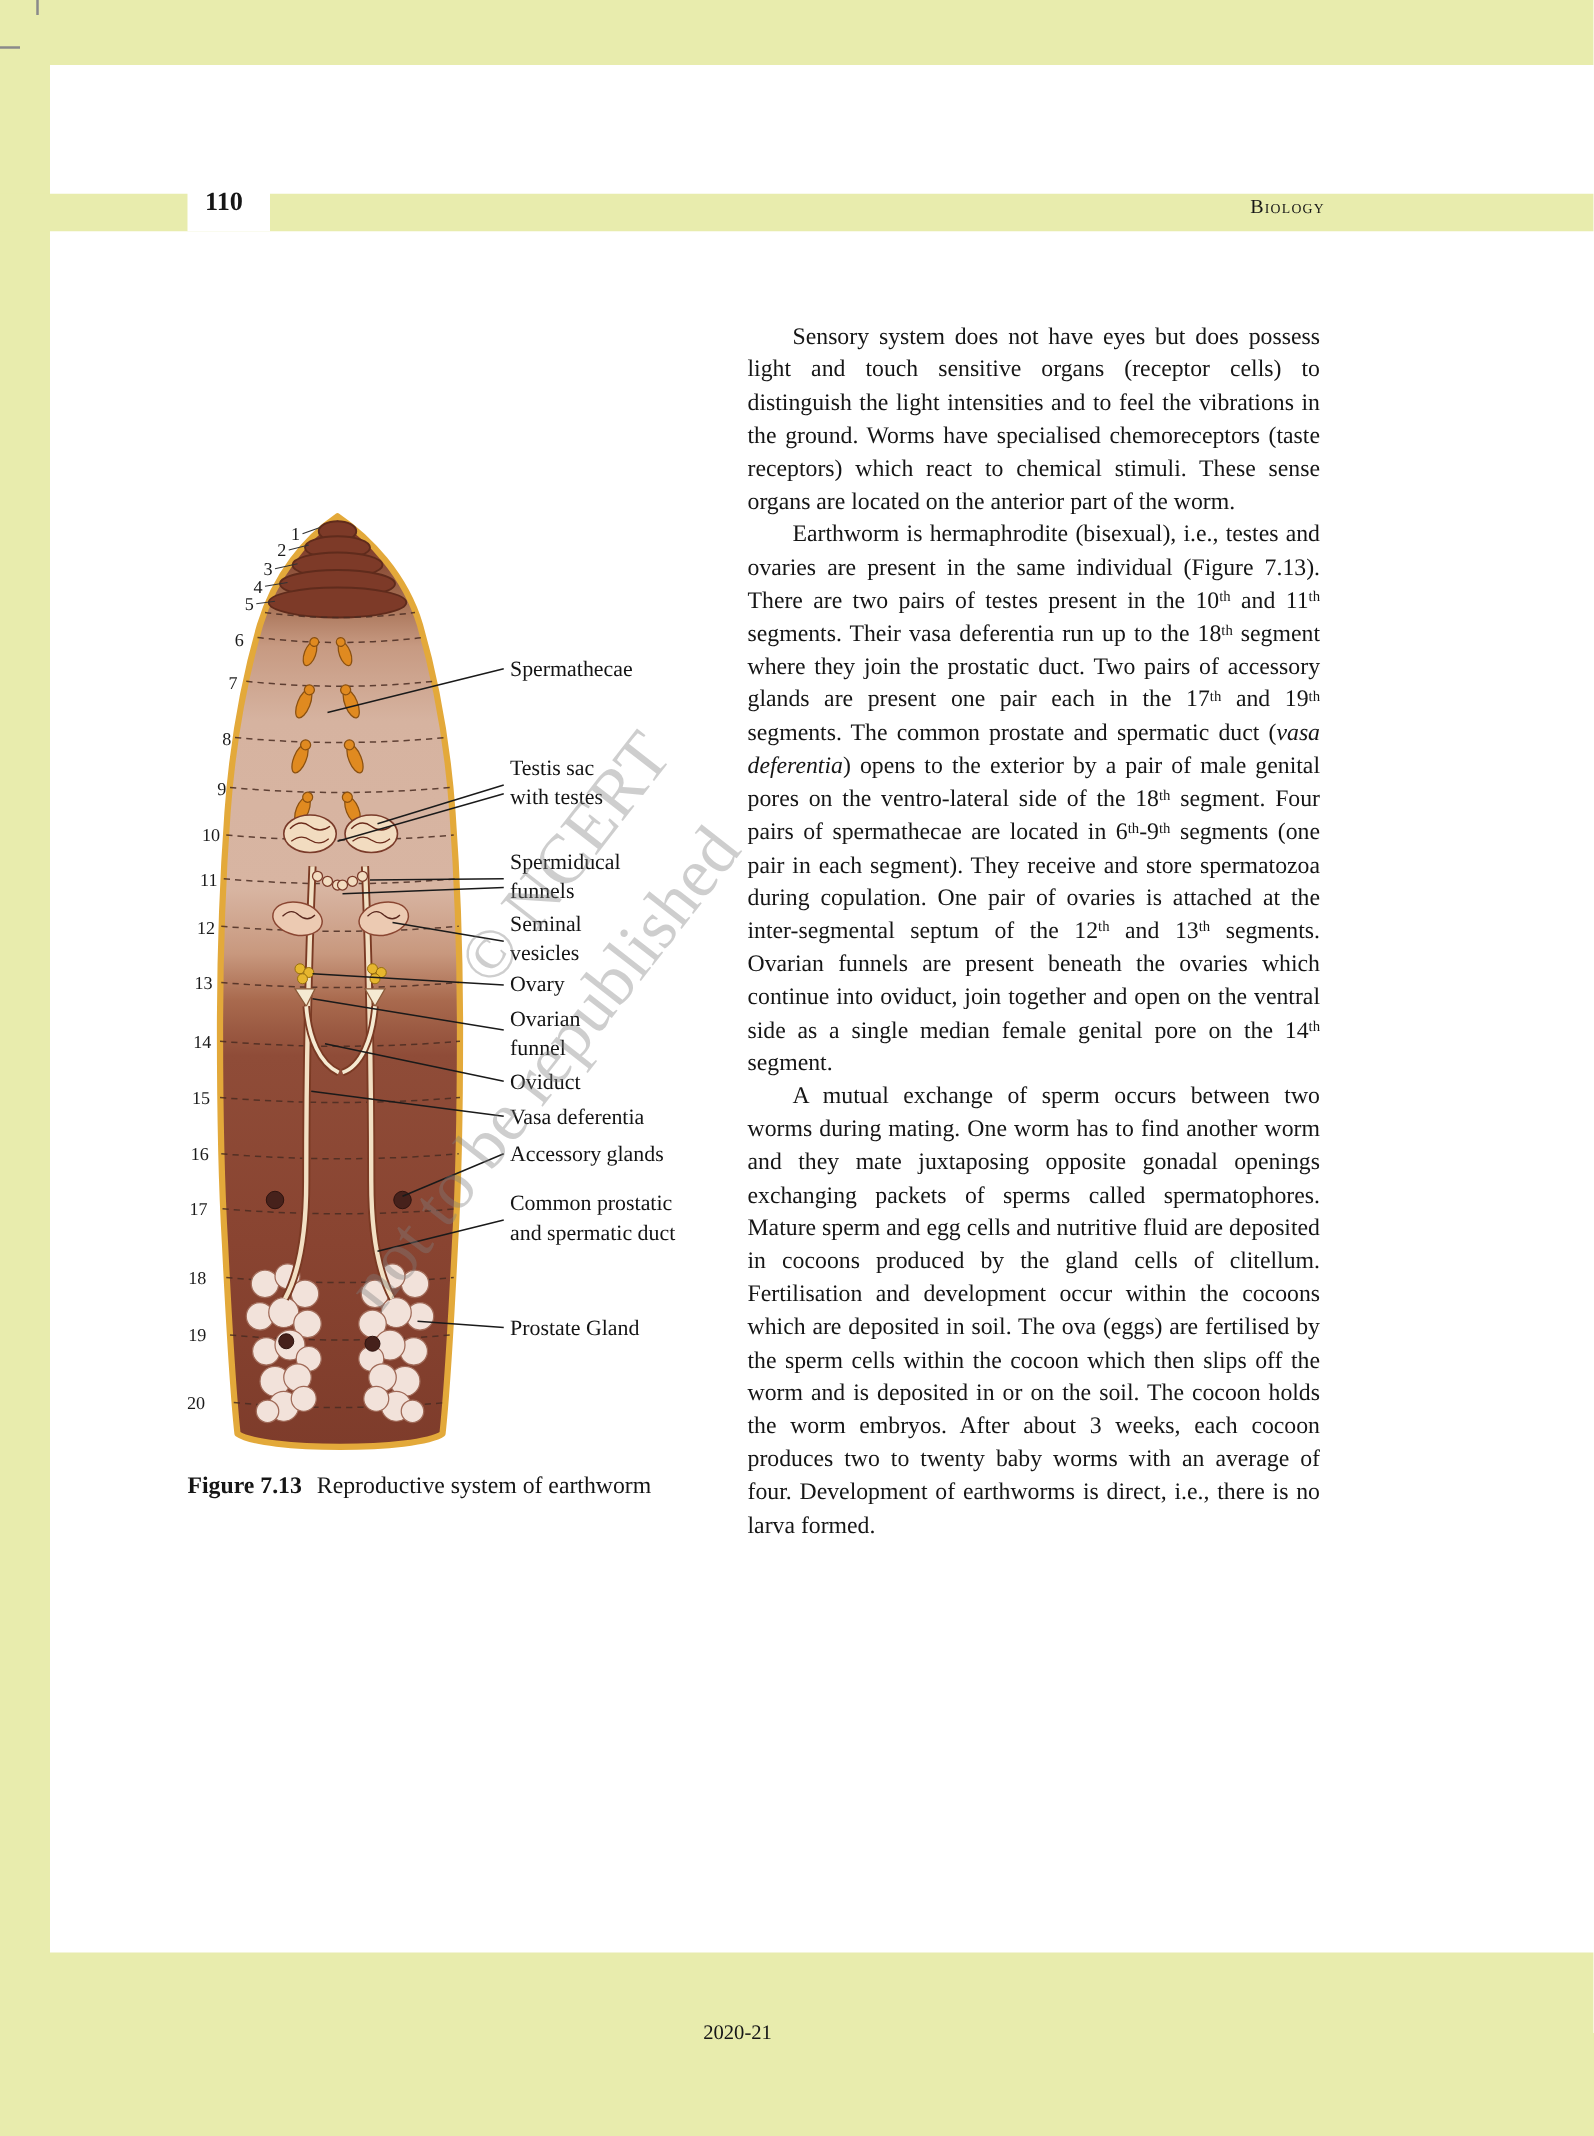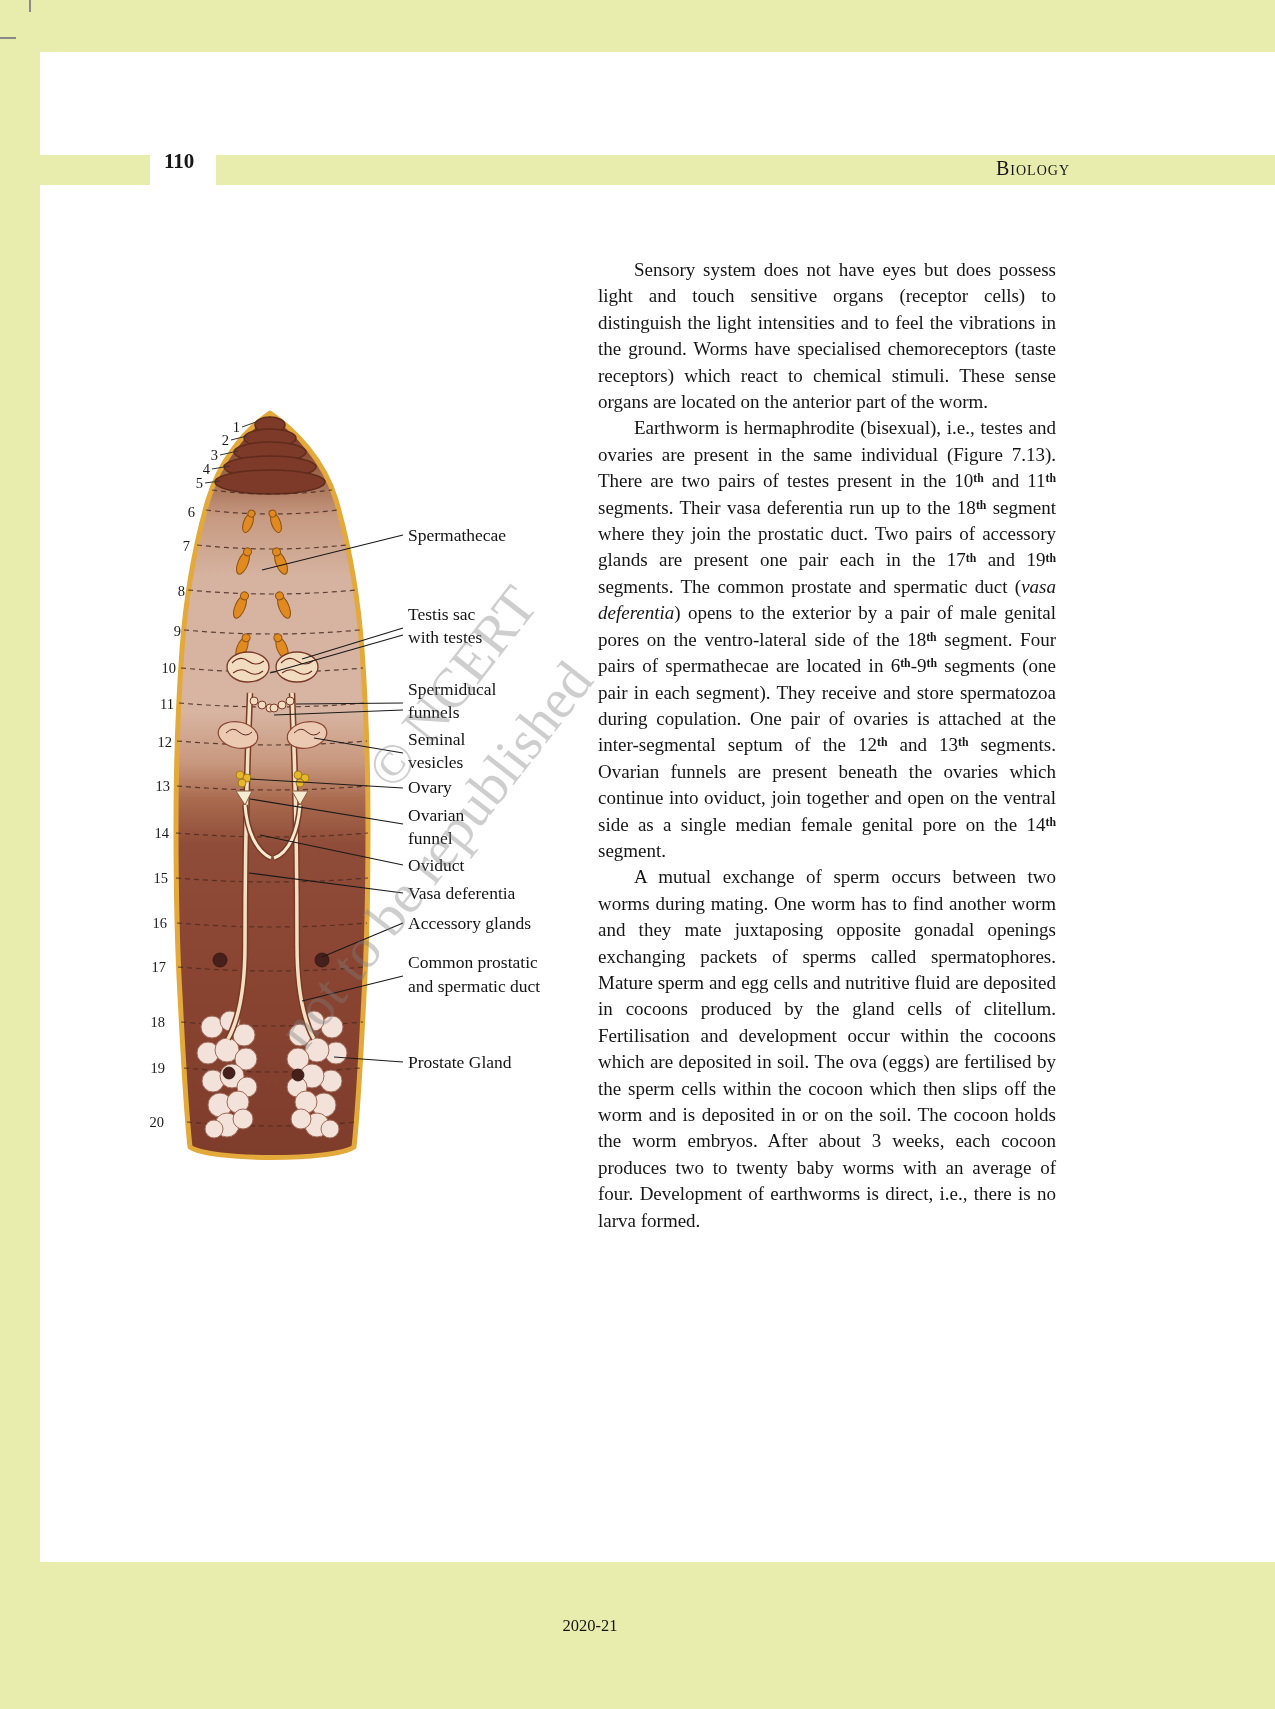--- a/index.html
+++ b/index.html
@@ -7,29 +7,29 @@
         font-family:"Liberation Serif", serif;color:#161616;overflow:hidden;}
   .band-top{position:absolute;left:0;top:0;width:100%;height:52px;background:#e8ecad;}
   .band-left{position:absolute;left:0;top:0;width:40px;height:100%;background:#e8ecad;}
   .band-bottom{position:absolute;left:0;top:1562px;width:100%;height:147px;background:#e8ecad;}
   .header-band{position:absolute;left:0;top:155px;width:100%;height:30px;background:#e8ecad;}
   .mark-h{position:absolute;left:0;top:37px;width:16px;height:2px;background:#8a8a8a;}
   .mark-v{position:absolute;left:29px;top:0;width:2px;height:12px;background:#8a8a8a;}
   .pagenum-box{position:absolute;left:150px;top:137px;width:66px;height:48px;background:#ffffff;
         border-radius:0 12px 0 0;display:flex;align-items:center;box-sizing:border-box;
         padding-left:14px;font-weight:bold;font-size:21px;}
-  .running-head{position:absolute;right:205px;top:157px;font-variant:small-caps;
-        font-size:20px;letter-spacing:1px;}
+  .running-head{position:absolute;right:215px;top:157px;font-variant:small-caps;
+        font-size:16px;letter-spacing:1px;}
   .figure-svg{position:absolute;left:150px;top:405px;width:450px;height:762px;}
   .caption{position:absolute;left:150px;top:1178px;width:470px;font-size:19px;}
   .caption b{margin-right:12px;}
   .article{position:absolute;left:598px;top:226px;width:458px;font-size:19px;
         line-height:26.4px;text-align:justify;margin-top:31px;}
   .article p{margin:0;text-indent:36px;}
-  sup{font-size:62%;line-height:0;position:relative;top:-0.42em;vertical-align:baseline;font-weight:bold;}
+  sup{font-size:62%;line-height:0;position:relative;top:-0.42em;vertical-align:baseline;}
   .watermark{position:absolute;left:150px;top:660px;width:640px;transform:rotate(-52deg);
         transform-origin:50% 50%;color:rgba(125,125,125,0.38);font-size:56px;
         pointer-events:none;z-index:5;}
   .watermark .wm1{margin-left:230px;white-space:nowrap;}
   .watermark .wm2{margin-top:26px;margin-left:-30px;white-space:nowrap;}
   .footer{position:absolute;left:0;top:1616px;width:1180px;text-align:center;font-size:16.5px;}
 </style>
 </head>
 <body>
 
@@ -285,20 +285,23 @@
       <text x="258" y="439">funnel</text>
       <text x="258" y="466">Oviduct</text>
       <text x="258" y="494">Vasa deferentia</text>
       <text x="258" y="524">Accessory glands</text>
       <text x="258" y="563">Common prostatic</text>
       <text x="258" y="587">and spermatic duct</text>
       <text x="258" y="663">Prostate Gland</text>
     </g>
   </svg>
 
+  <div class="caption">
+    <b>Figure 7.13</b><span>Reproductive system of earthworm</span>
+  </div>
 
   <div class="article">
     <p><span>Sensory system does not have eyes but does possess light and touch sensitive organs (receptor cells) to distinguish the light intensities and to feel the vibrations in the ground. Worms have specialised chemoreceptors (taste receptors) which react to chemical stimuli. These sense organs are located on the anterior part of the worm.</span></p>
     <p><span>Earthworm is hermaphrodite (bisexual), i.e., testes and ovaries are present in the same individual (Figure 7.13). There are two pairs of testes present in the 10</span><sup>th</sup><span> and 11</span><sup>th</sup><span> segments. Their vasa deferentia run up to the 18</span><sup>th</sup><span> segment where they join the prostatic duct. Two pairs of accessory glands are present one pair each in the 17</span><sup>th</sup><span> and 19</span><sup>th</sup><span> segments. The common prostate and spermatic duct (</span><i>vasa deferentia</i><span>) opens to the exterior by a pair of male genital pores on the ventro-lateral side of the 18</span><sup>th</sup><span> segment. Four pairs of spermathecae are located in 6</span><sup>th</sup><span>-9</span><sup>th</sup><span> segments (one pair in each segment). They receive and store spermatozoa during copulation. One pair of ovaries is attached at the inter-segmental septum of the 12</span><sup>th</sup><span> and 13</span><sup>th</sup><span> segments. Ovarian funnels are present beneath the ovaries which continue into oviduct, join together and open on the ventral side as a single median female genital pore on the 14</span><sup>th</sup><span> segment.</span></p>
     <p><span>A mutual exchange of sperm occurs between two worms during mating. One worm has to find another worm and they mate juxtaposing opposite gonadal openings exchanging packets of sperms called spermatophores. Mature sperm and egg cells and nutritive fluid are deposited in cocoons produced by the gland cells of clitellum. Fertilisation and development occur within the cocoons which are deposited in soil. The ova (eggs) are fertilised by the sperm cells within the cocoon which then slips off the worm and is deposited in or on the soil. The cocoon holds the worm embryos. After about 3 weeks, each cocoon produces two to twenty baby worms with an average of four. Development of earthworms is direct, i.e., there is no larva formed.</span></p>
   </div>
 
   <div class="watermark">
     <div class="wm1">© NCERT</div>
     <div class="wm2">not to be republished</div>

